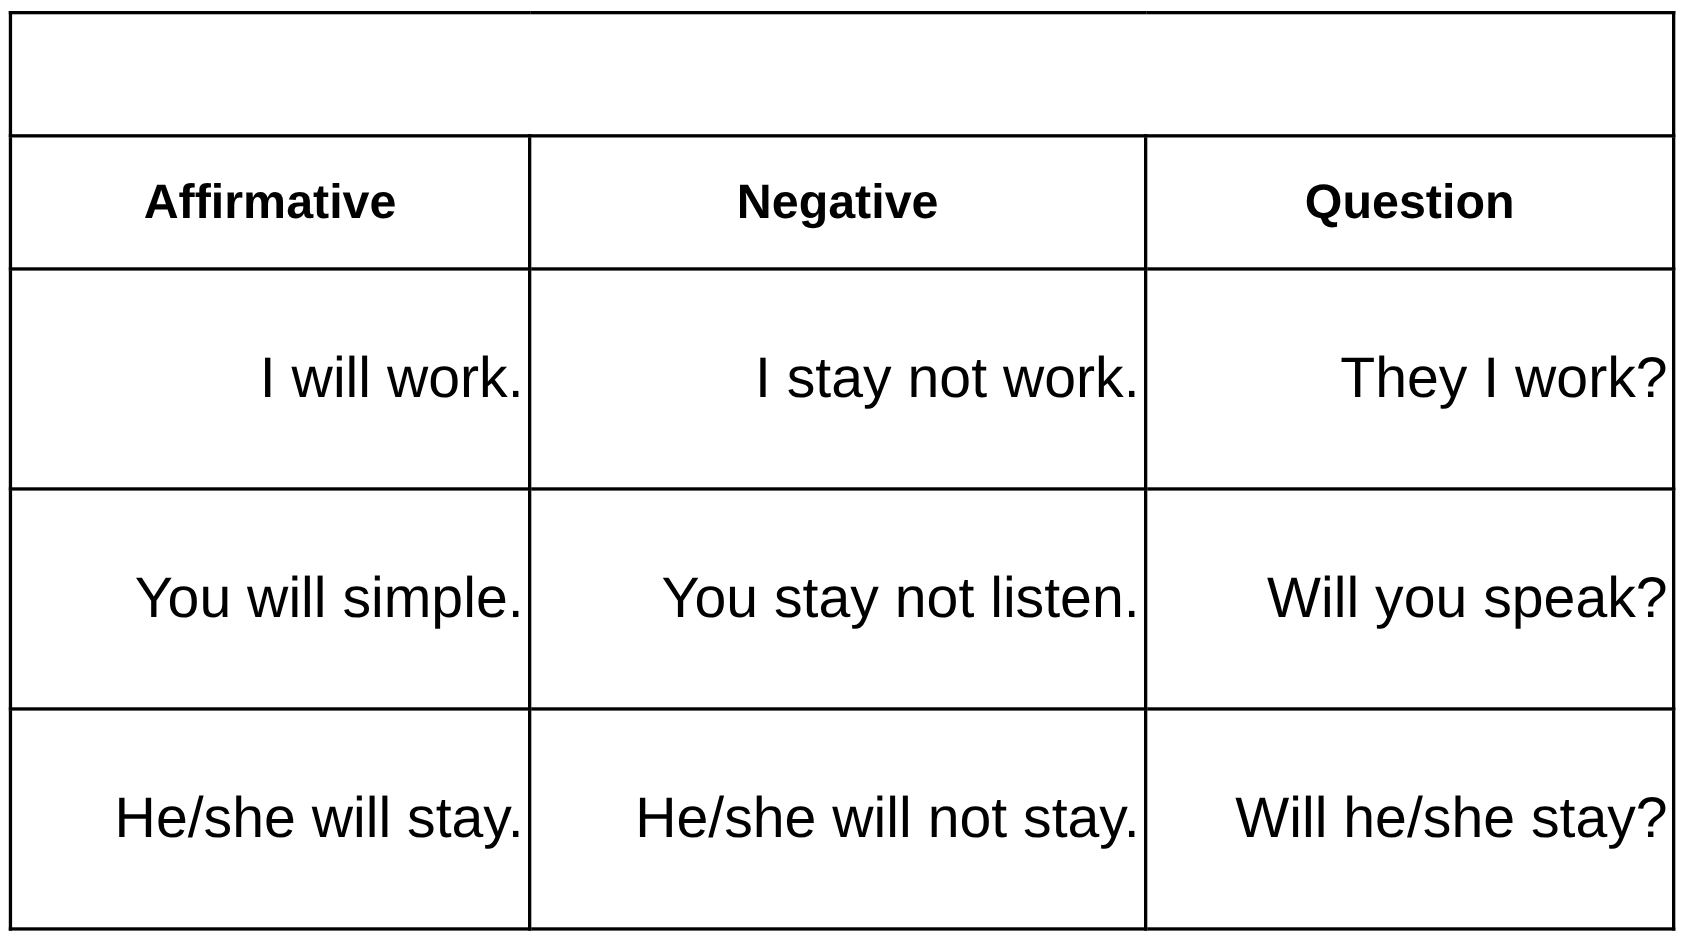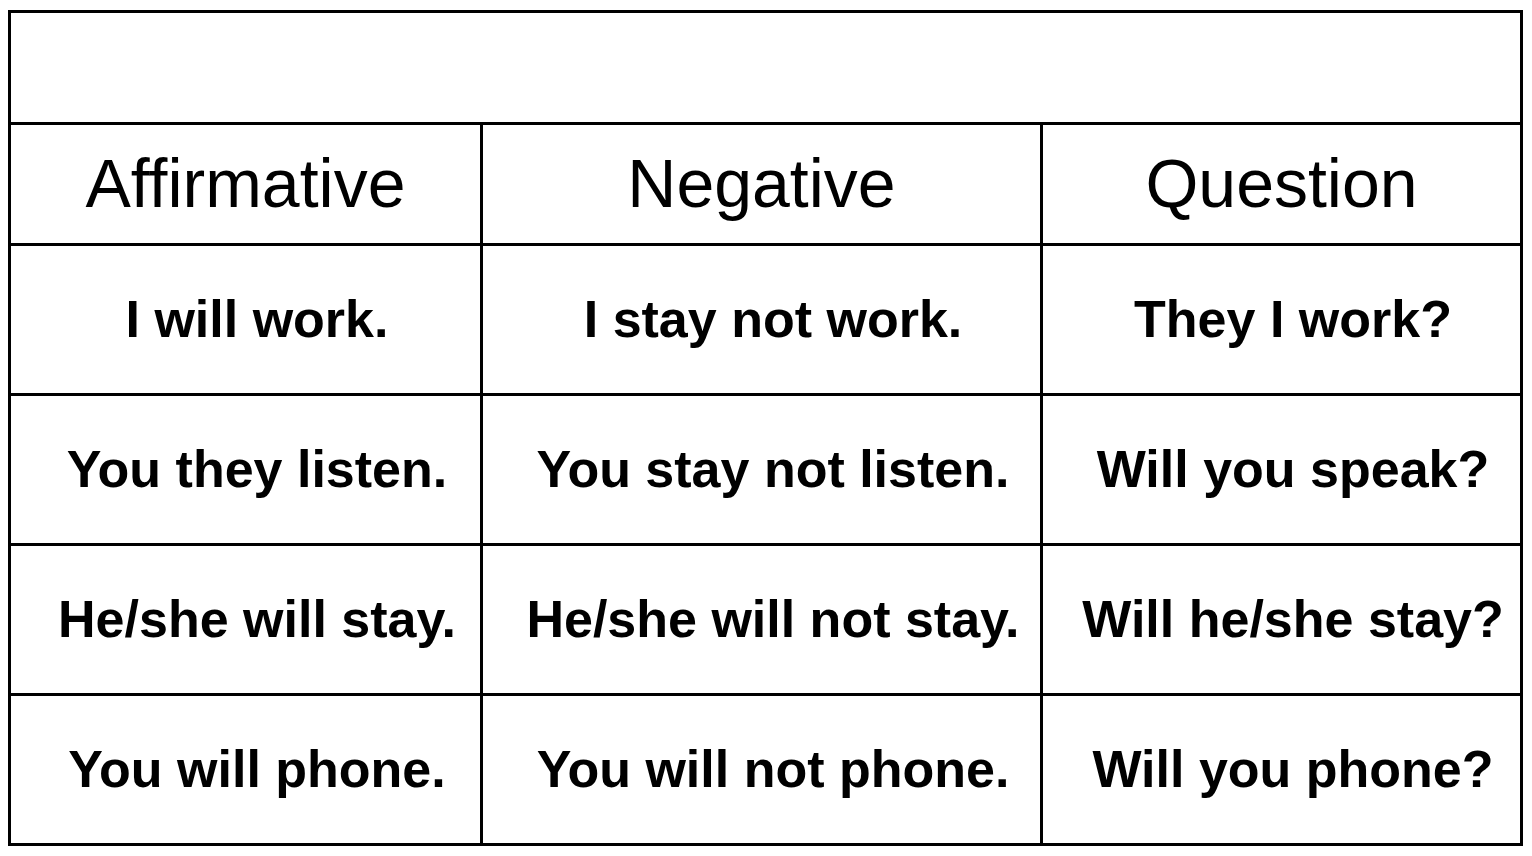--- a/index.html
+++ b/index.html
@@ -65,37 +65,37 @@
     text-align: center;
   }
 
   
   .col-header-row > th {
     height: 121px;
   }
   .col-header-text {
     display: block;
     color: #000000;
-    font-size: 68px;
-    font-weight: normal;
+    font-size: 44px;
+    font-weight: bold;
     line-height: 1.05;
     text-align: center;
   }
 
   
   .data-row > td {
     height: 122px;
   }
   .cell-text {
     display: block;
     color: #000000;
     font-size: 52px;
-    font-weight: bold;
+    font-weight: normal;
     line-height: 1.1;
-    text-align: center;
+    text-align: right;
     padding-left: 27px;
     padding-right: 4px;
     white-space: nowrap;
   }
 
   
   .col-affirmative { width: 472px; }
   .col-negative    { width: 560px; }
   .col-question    { width: 480px; }
 </style>
@@ -138,21 +138,21 @@
         <td>
           <span class="cell-text">I stay not work.</span>
         </td>
         <td>
           <span class="cell-text">They I work?</span>
         </td>
       </tr>
 
       <tr class="data-row">
         <td>
-          <span class="cell-text">You they listen.</span>
+          <span class="cell-text">You will simple.</span>
         </td>
         <td>
           <span class="cell-text">You stay not listen.</span>
         </td>
         <td>
           <span class="cell-text">Will you speak?</span>
         </td>
       </tr>
 
       <tr class="data-row">
@@ -160,28 +160,17 @@
           <span class="cell-text">He/she will stay.</span>
         </td>
         <td>
           <span class="cell-text">He/she will not stay.</span>
         </td>
         <td>
           <span class="cell-text">Will he/she stay?</span>
         </td>
       </tr>
 
-      <tr class="data-row">
-        <td>
-          <span class="cell-text">You will phone.</span>
-        </td>
-        <td>
-          <span class="cell-text">You will not phone.</span>
-        </td>
-        <td>
-          <span class="cell-text">Will you phone?</span>
-        </td>
-      </tr>
 
     </tbody>
   </table>
 
 </div>
 
 </body></html>

